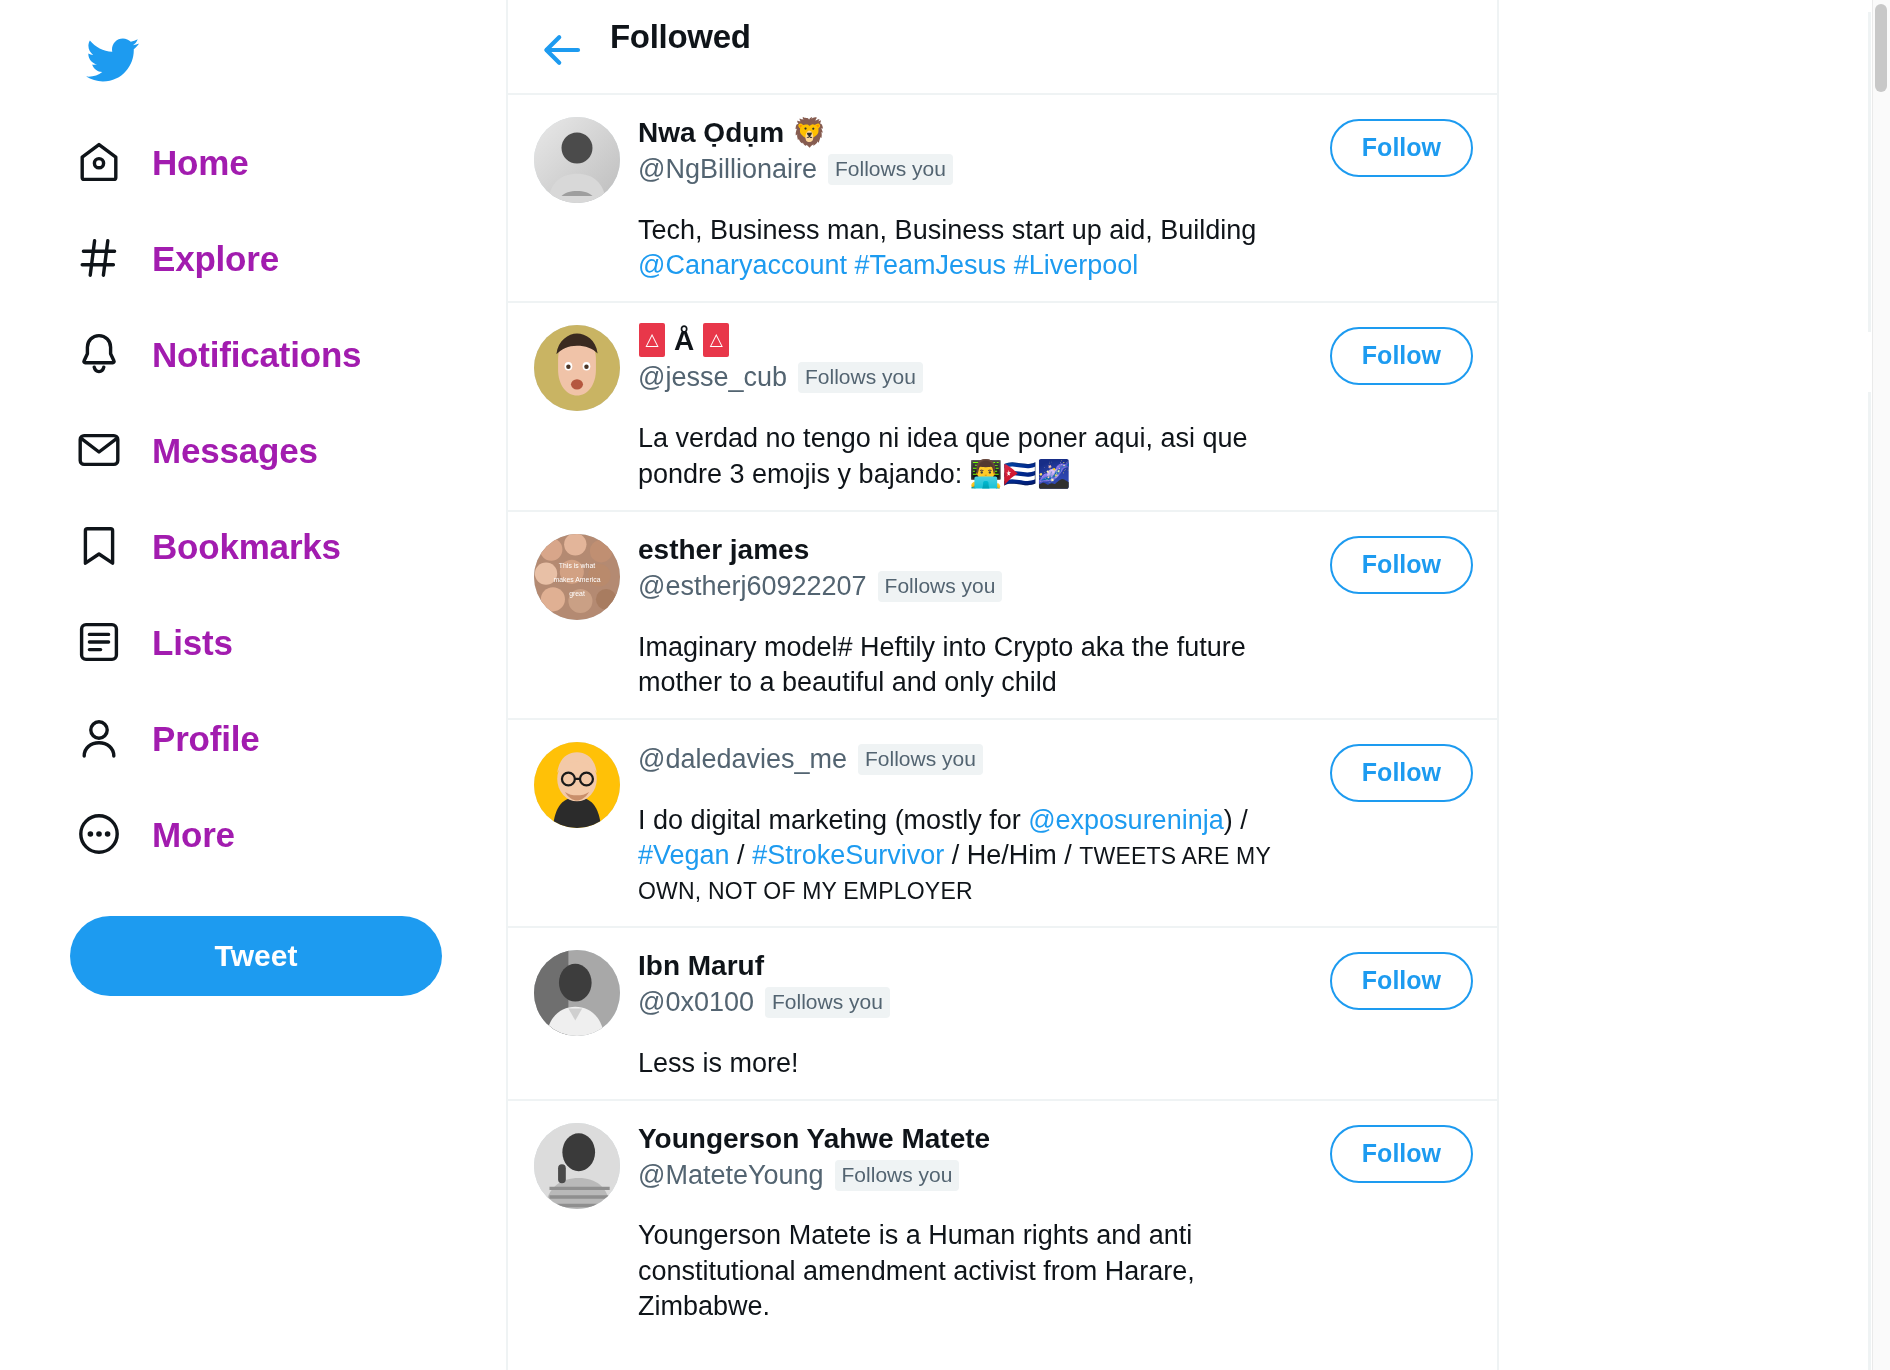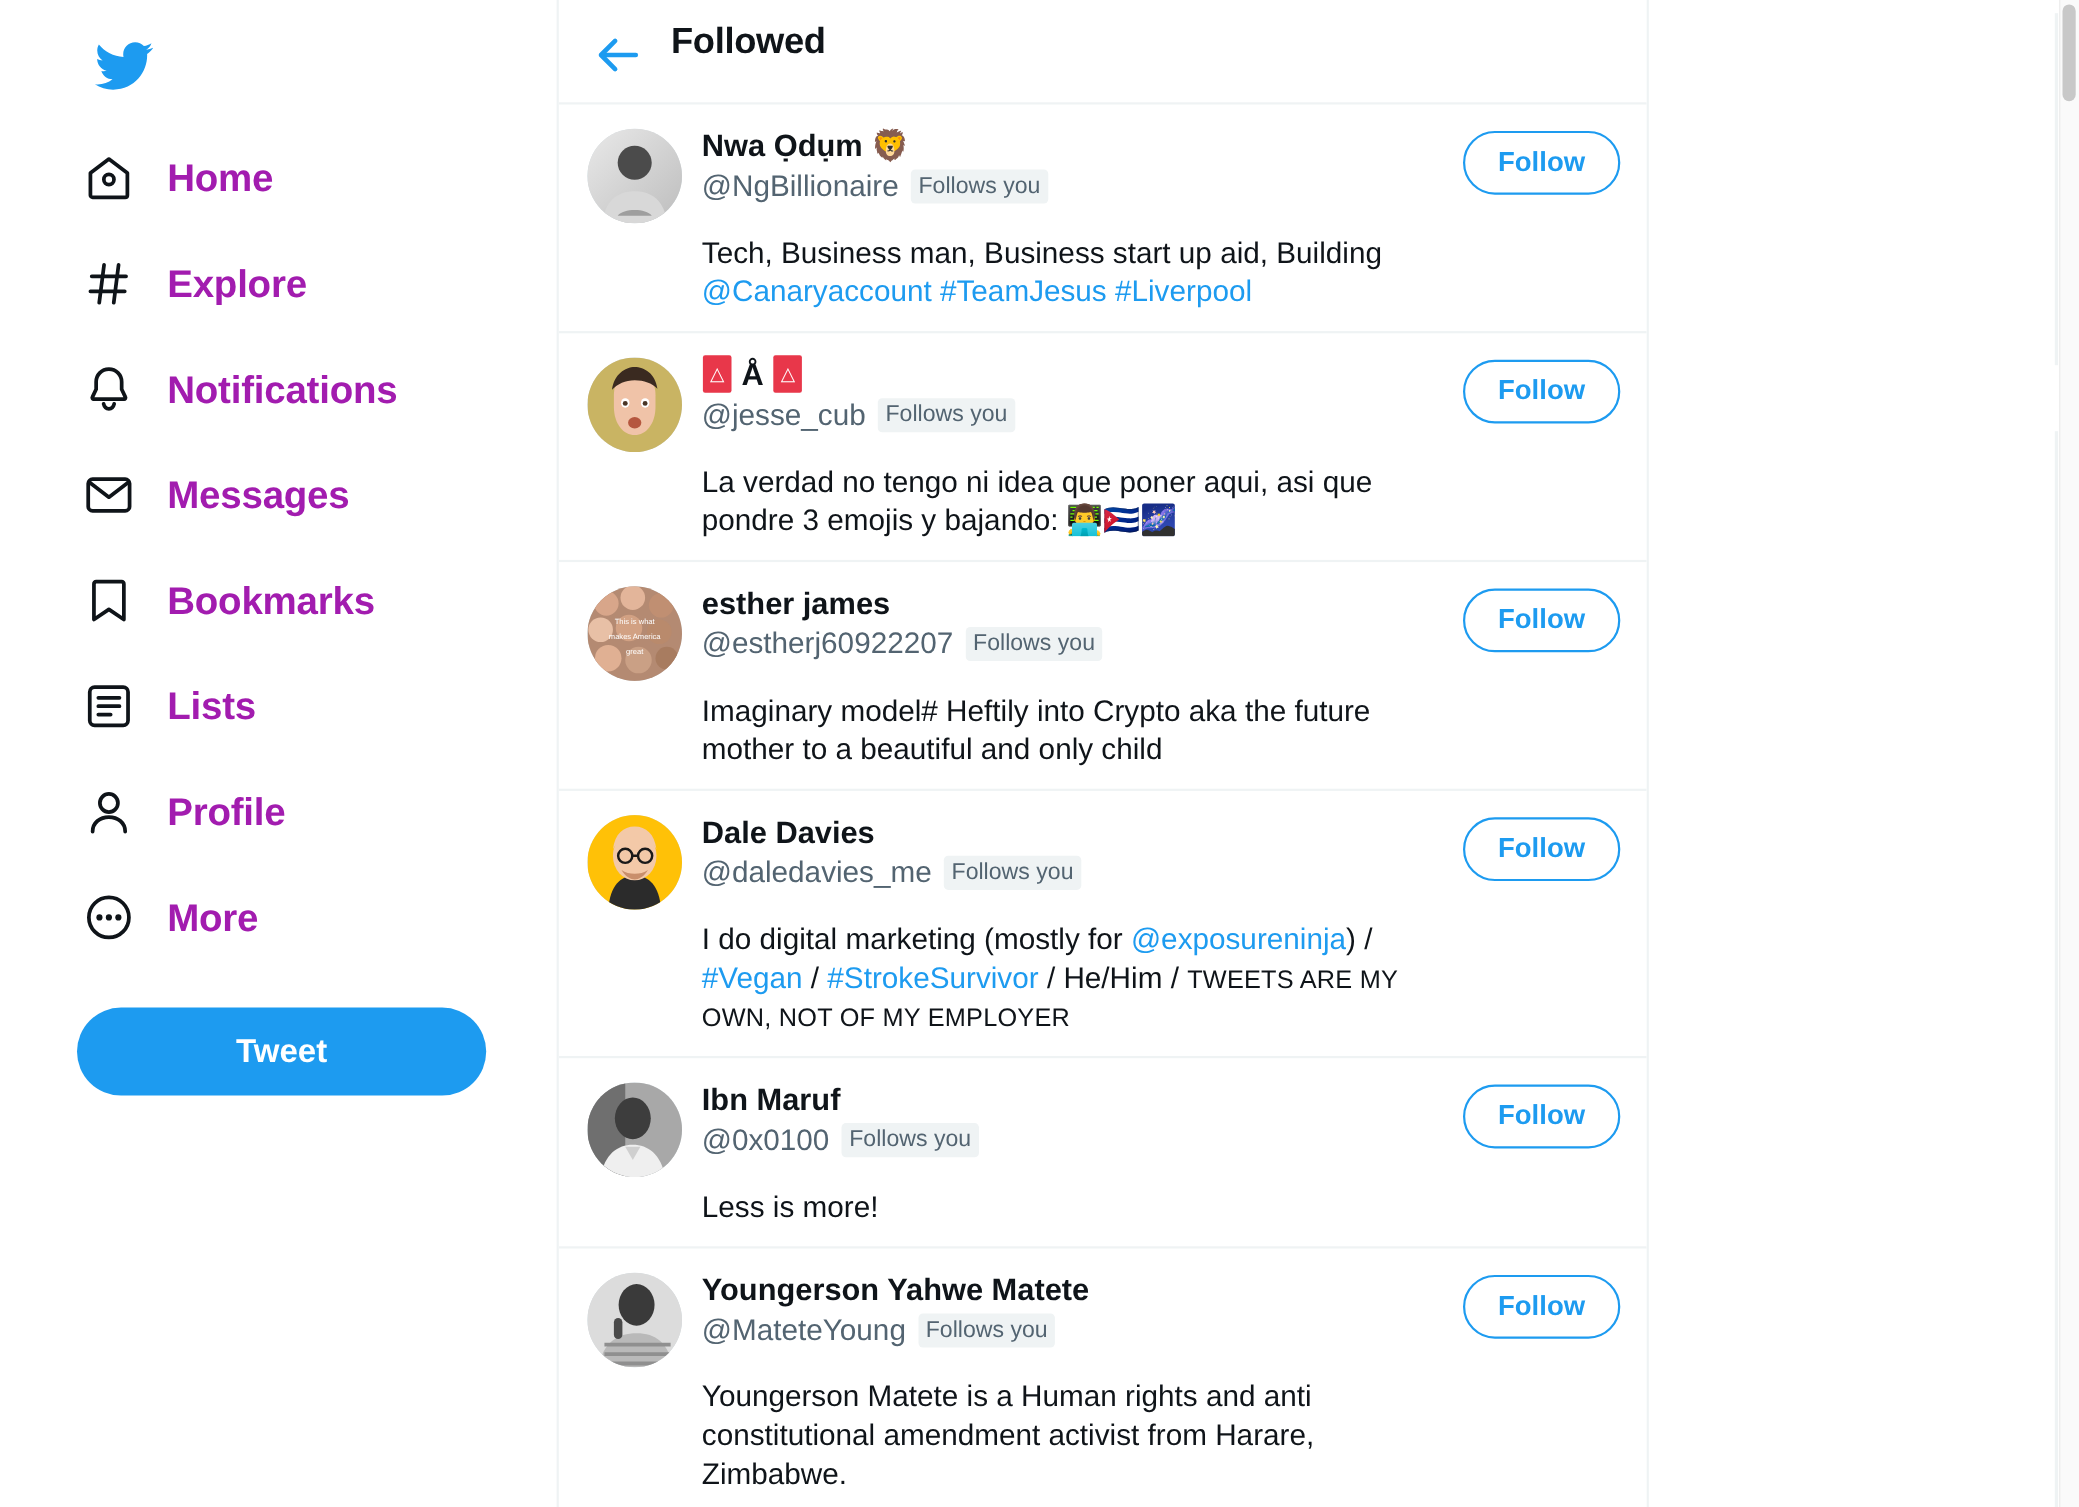--- a/index.html
+++ b/index.html
@@ -451,23 +451,20 @@
           <path d="M27 36c2-16 11-24 23-24s21 8 23 24c-5-9-13-13-23-13s-18 4-23 13z" fill="#f3c9a8"></path>
           <g fill="none" stroke="#1a1a1a" stroke-width="2.6">
               <circle cx="40" cy="43" r="7.5"></circle>
               <circle cx="61" cy="43" r="7.5"></circle>
               <path d="M47.5 43h6"></path>
             </g>
           <path d="M36 58c4 7 10 10 14 10s10-3 14-10c-4 3-9 4-14 4s-10-1-14-4z" fill="#c98f6b"></path>
         </svg>
       </div>
       <div class="card-body">
-        <div class="display-name">
-          <span>Dale Davies</span>
-        </div>
         <div class="handle-row">
           <span class="handle">@daledavies_me</span>
           <span class="follows-you">Follows you</span>
         </div>
         <div class="bio"><span>I do digital marketing (mostly for </span><span class="lnk">@exposureninja</span><span>) / </span><span class="lnk">#Vegan</span><span> / </span><span class="lnk">#StrokeSurvivor</span><span> / He/Him / </span><span class="smallcaps">TWEETS ARE MY OWN, NOT OF MY EMPLOYER</span></div>
       </div>
       <button class="follow-button">Follow</button>
     </article>
 
     <article class="user-card">

